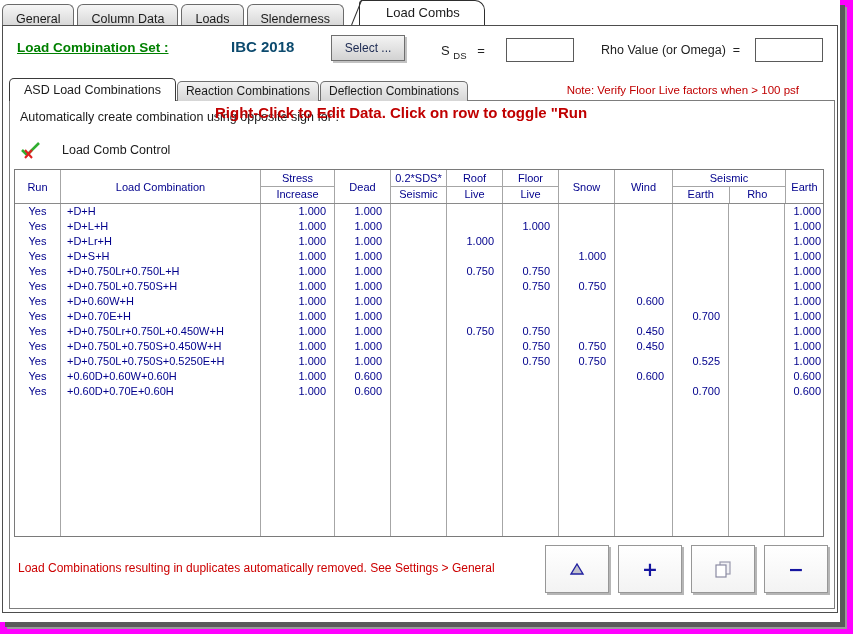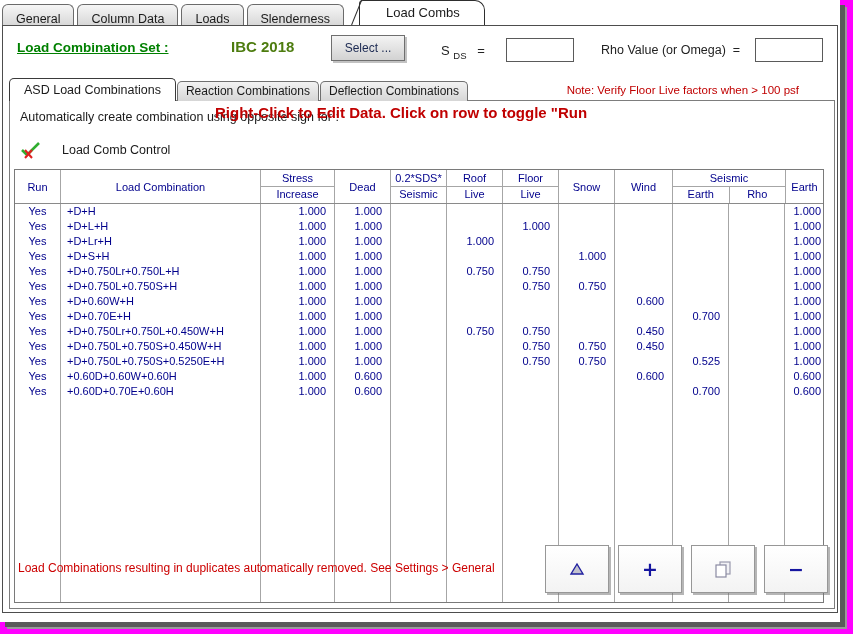--- a/index.html
+++ b/index.html
@@ -16,21 +16,21 @@
          border-radius:6px 6px 0 0; cursor:default; }
   .tab.active { height:25px; line-height:24px; background:#ffffff; border:1px solid #2e2e2e; border-bottom:none;
                 border-radius:4px 10px 0 0; padding:0 24px 0 26px; font-size:13px; margin-left:12px; position:relative; z-index:4; }
   .tab.active::before { content:""; position:absolute; left:-9px; bottom:0; width:1px; height:130%;
                         background:#2e2e2e; transform:rotate(22deg); transform-origin:bottom; }
 
   
   .page { position:absolute; left:2px; top:25px; width:836px; height:588px; background:#fff; border:1px solid #4d4d4d; }
 
   .set-label { position:absolute; left:14px; top:14px; font-size:13.5px; font-weight:bold; color:#008000; text-decoration:underline; }
-  .set-value { position:absolute; left:228px; top:12px; font-size:15px; font-weight:bold; color:#4d7c0f; }
+  .set-value { position:absolute; left:228px; top:12px; font-size:15px; font-weight:bold; color:#0c4a6e; }
   .select-btn { position:absolute; left:328px; top:9px; width:74px; height:26px; font-family:"Liberation Sans",sans-serif;
                 font-size:12px; color:#1c2a52; background:linear-gradient(#f4f4f4,#d2d2d2); border:1px solid #6f6f6f;
                 box-shadow:2px 2px 0 rgba(120,120,120,.45); cursor:pointer; }
   .sds-wrap { position:absolute; left:438px; top:17px; font-size:13px; color:#222; }
   .sds-wrap sub { font-size:9.5px; }
   .field { position:absolute; top:12px; width:68px; height:24px; background:#fff; border:1px solid #5a5a5a;
            font-size:12px; padding:0 4px; font-family:"Liberation Sans",sans-serif; }
   .sds-field { left:503px; }
   .rho-label { position:absolute; left:598px; top:17px; font-size:12.5px; color:#222; }
   .rho-field { left:752px; }
@@ -47,21 +47,21 @@
   
   .subpage { position:absolute; left:6px; top:74px; width:826px; height:509px; background:#fff; border:1px solid #7d7d7d; }
   .auto-text { position:absolute; left:10px; top:9px; font-size:12.5px; color:#1a1a1a; }
 
   .ctrl-row { position:absolute; left:10px; top:38px; height:22px; display:flex; align-items:center;gap:14px; }
   .ctrl-icon { width:22px; height:18px; margin-right:6px; cursor:pointer; }
   .ctrl-label { font-size:12.5px; color:#1a1a1a; }
   .ctrl-hint { position:absolute; left:205px; top:3px; font-size:15px; font-weight:bold; color:#c00000; white-space:nowrap; }
 
   
-  .tbl { position:absolute; left:4px; top:68px; width:810px; height:434px; border:1px solid #7a7a7a;
+  .tbl { position:absolute; left:4px; top:68px; width:810px; height:368px; border:1px solid #7a7a7a;
          display:flex; flex-direction:column; color:#00008c; }
   .thead { display:flex; height:34px; border-bottom:1px solid #8a8a8a; font-size:11px; }
   .hc { border-right:1px solid #a6a6a6; display:flex; align-items:center; justify-content:center; text-align:center; overflow:hidden; }
   .hc:last-child { border-right:none; }
   .hc.split { flex-direction:column; align-items:stretch; justify-content:flex-start; }
   .hc.split .h1 { height:17px; line-height:16px; border-bottom:1px solid #a6a6a6; }
   .hc.split .h2 { height:16px; line-height:15px; }
   .grp .h2 { display:flex; }
   .grp .h2 span { flex:1; }
   .grp .h2 span:first-child { border-right:1px solid #a6a6a6; }

